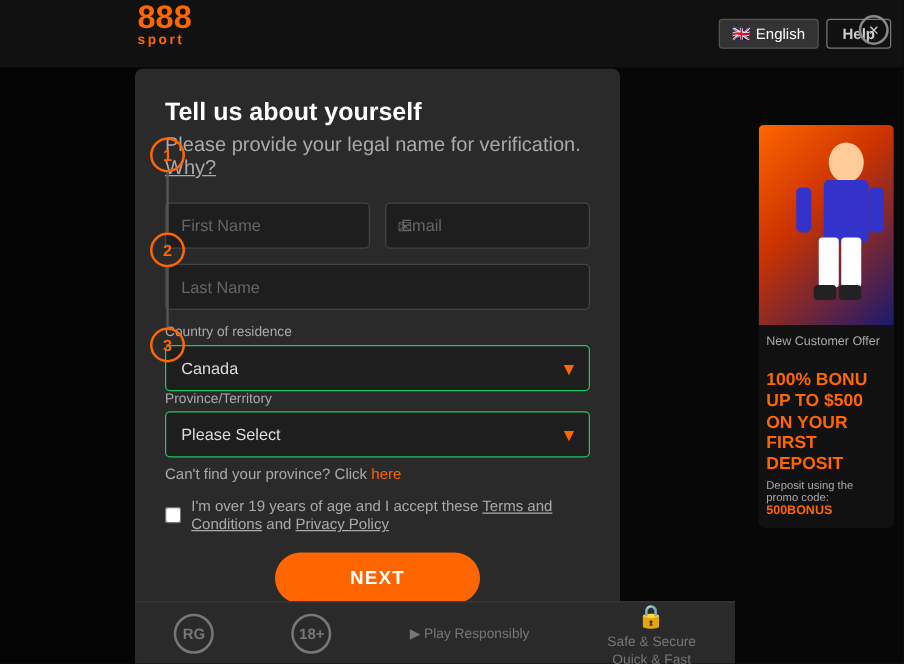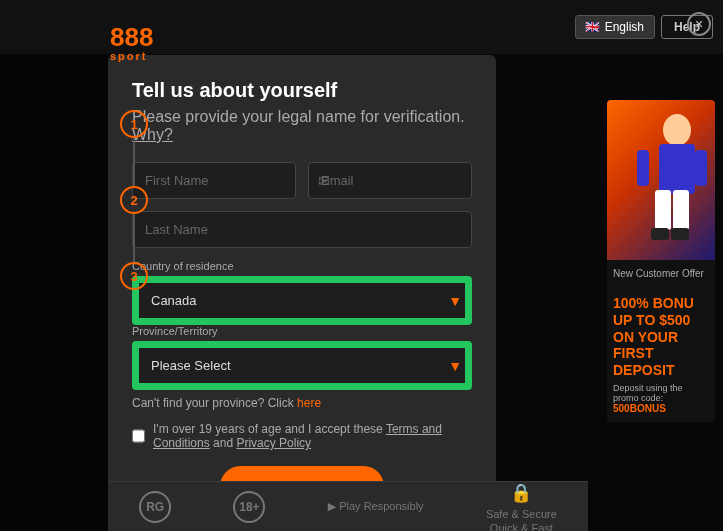--- a/index.html
+++ b/index.html
@@ -56,21 +56,21 @@
       display: flex;
       align-items: center;
       justify-content: flex-end;
       padding-right: 10px;
       gap: 6px;
     }
 
     .logo {
       position: absolute;
       left: 110px;
-      top: 24px;
+      top: 0;
       z-index: 20;
     }
 
     .logo-text {
       color: #ff6600;
       font-size: 26px;
       font-weight: bold;
       line-height: 1;
     }
 
@@ -222,21 +222,21 @@
 
     .input-with-icon .form-input {
     }
 
     .select-wrapper {
       position: relative;
     }
 
     .form-select {
       background: #1e1e1e;
-      border: 7px solid #22c55e;
+      border: 1px solid #22c55e;
       border-radius: 4px;
       color: #ddd;
       font-size: 13px;
       padding: 10px 32px 10px 12px;
       outline: none;
       width: 100%;
       appearance: none;
       cursor: pointer;
     }
 

